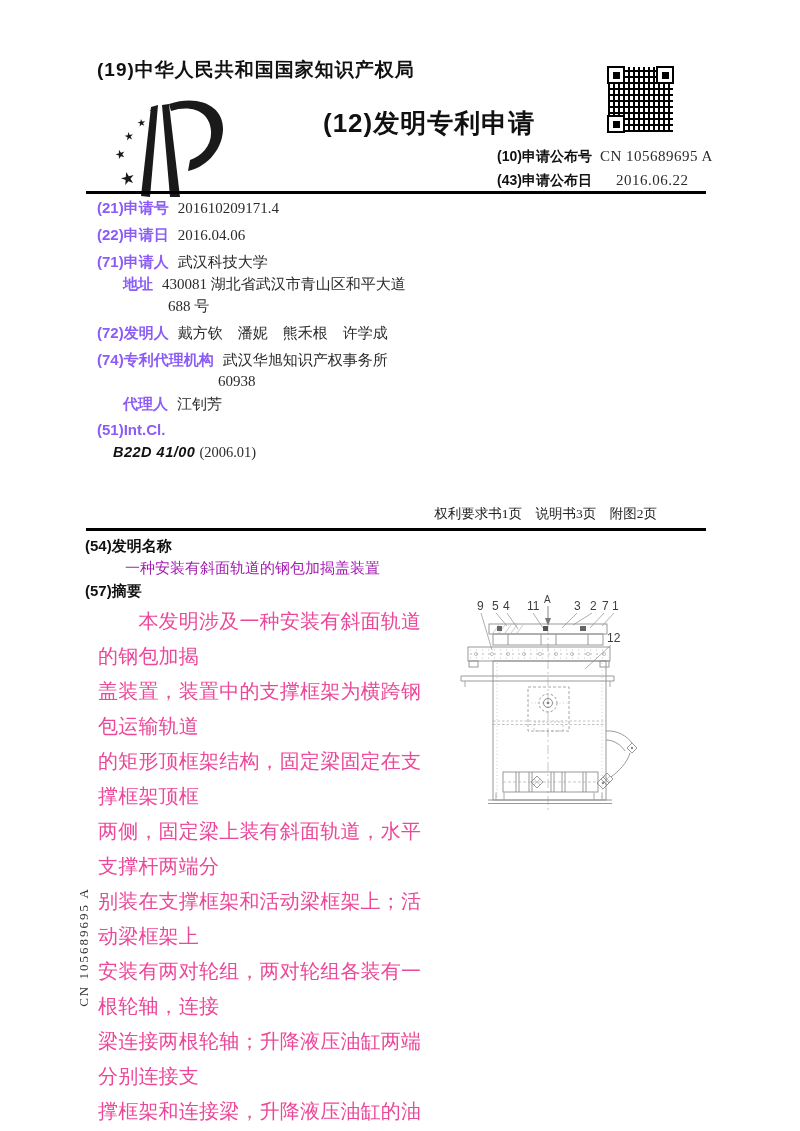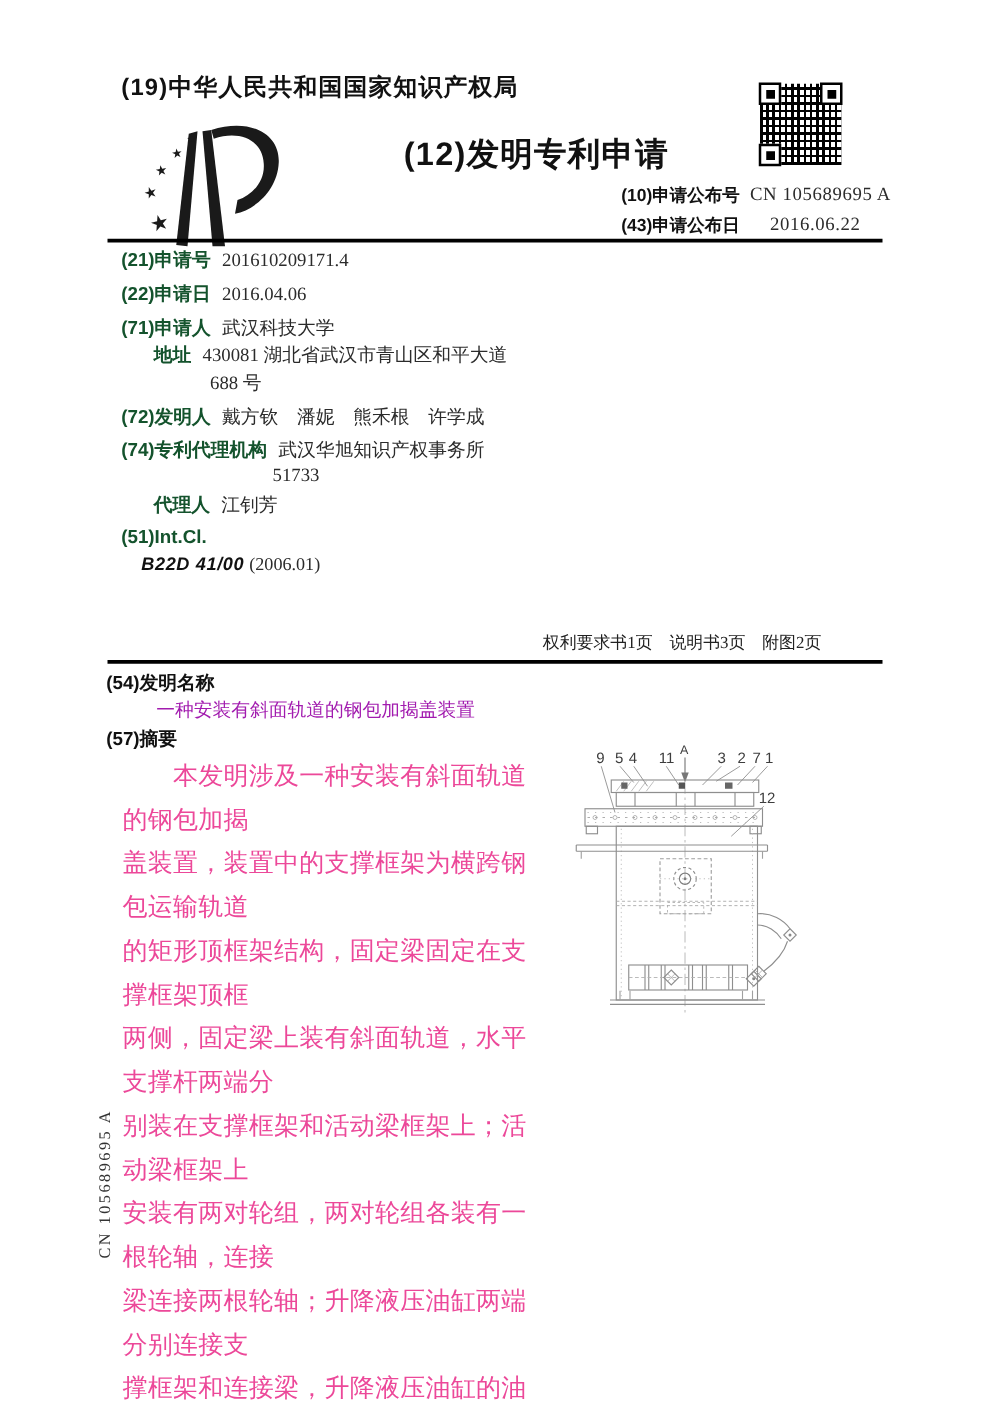--- a/index.html
+++ b/index.html
@@ -7,21 +7,21 @@
         font-family:"Liberation Serif","DejaVu Serif",serif;color:#222;}
   .abs{position:absolute;}
   .sans{font-family:"Liberation Sans","DejaVu Sans",sans-serif;}
   .office{font-size:19px;font-weight:600;letter-spacing:1px;color:#111;}
   .doc-type{font-size:26px;font-weight:bold;color:#111;letter-spacing:1px;margin-left:28px;}
   .pub-row{display:flex;align-items:flex-start;white-space:nowrap;}
   .pub-row .lbl{font-size:14px;font-weight:bold;color:#111;}
   .pub-row .val{font-size:15px;margin-left:8px;letter-spacing:0.5px;color:#2b2b2b;}
   .rule{background:#000;height:2.5px;}
   .b-row{display:flex;align-items:baseline;white-space:nowrap;}
-  .b-row .lbl{font-size:15px;font-weight:bold;color:#14532d;}
+  .b-row .lbl{font-size:15px;font-weight:bold;color:#8b5cf6;}
   .b-row .val{font-size:15px;margin-left:9px;color:#2b2b2b;}
   .plain-val{font-size:15px;color:#2b2b2b;white-space:nowrap;}
   .ipc{white-space:nowrap;}
   .ipc .cls{font-size:14.5px;font-weight:bold;font-style:italic;color:#111;
             font-family:"Liberation Sans","DejaVu Sans",sans-serif;letter-spacing:0.5px;}
   .ipc .suf{font-size:14.5px;color:#2b2b2b;}
   .pages{font-size:13.5px;color:#222;text-align:right;white-space:pre;}
   .sec-h{font-size:15px;font-weight:bold;color:#111;}
   .inv-title{font-size:15px;color:#a21caf;white-space:nowrap;}
   .abstract{font-size:20px;line-height:35px;width:330px;white-space:pre-line;
@@ -96,21 +96,21 @@
   </div>
   <div class="abs plain-val" style="left:168px;top:297px;">688 号</div>
   <div class="abs b-row" style="left:97px;top:324px;">
     <span class="lbl sans">(72)发明人</span>
     <span class="val">戴方钦　潘妮　熊禾根　许学成</span>
   </div>
   <div class="abs b-row" style="left:97px;top:351px;">
     <span class="lbl sans">(74)专利代理机构</span>
     <span class="val">武汉华旭知识产权事务所</span>
   </div>
-  <div class="abs plain-val" style="left:218px;top:373px;">51733</div>
+  <div class="abs plain-val" style="left:218px;top:373px;">60938</div>
   <div class="abs b-row" style="left:123px;top:395px;">
     <span class="lbl sans">代理人</span>
     <span class="val">江钊芳</span>
   </div>
   <div class="abs b-row" style="left:97px;top:421px;">
     <span class="lbl sans">(51)Int.Cl.</span>
   </div>
   <div class="abs ipc" style="left:113px;top:443px;">
     <span class="cls">B22D 41/00</span>
     <span class="suf">(2006.01)</span>

